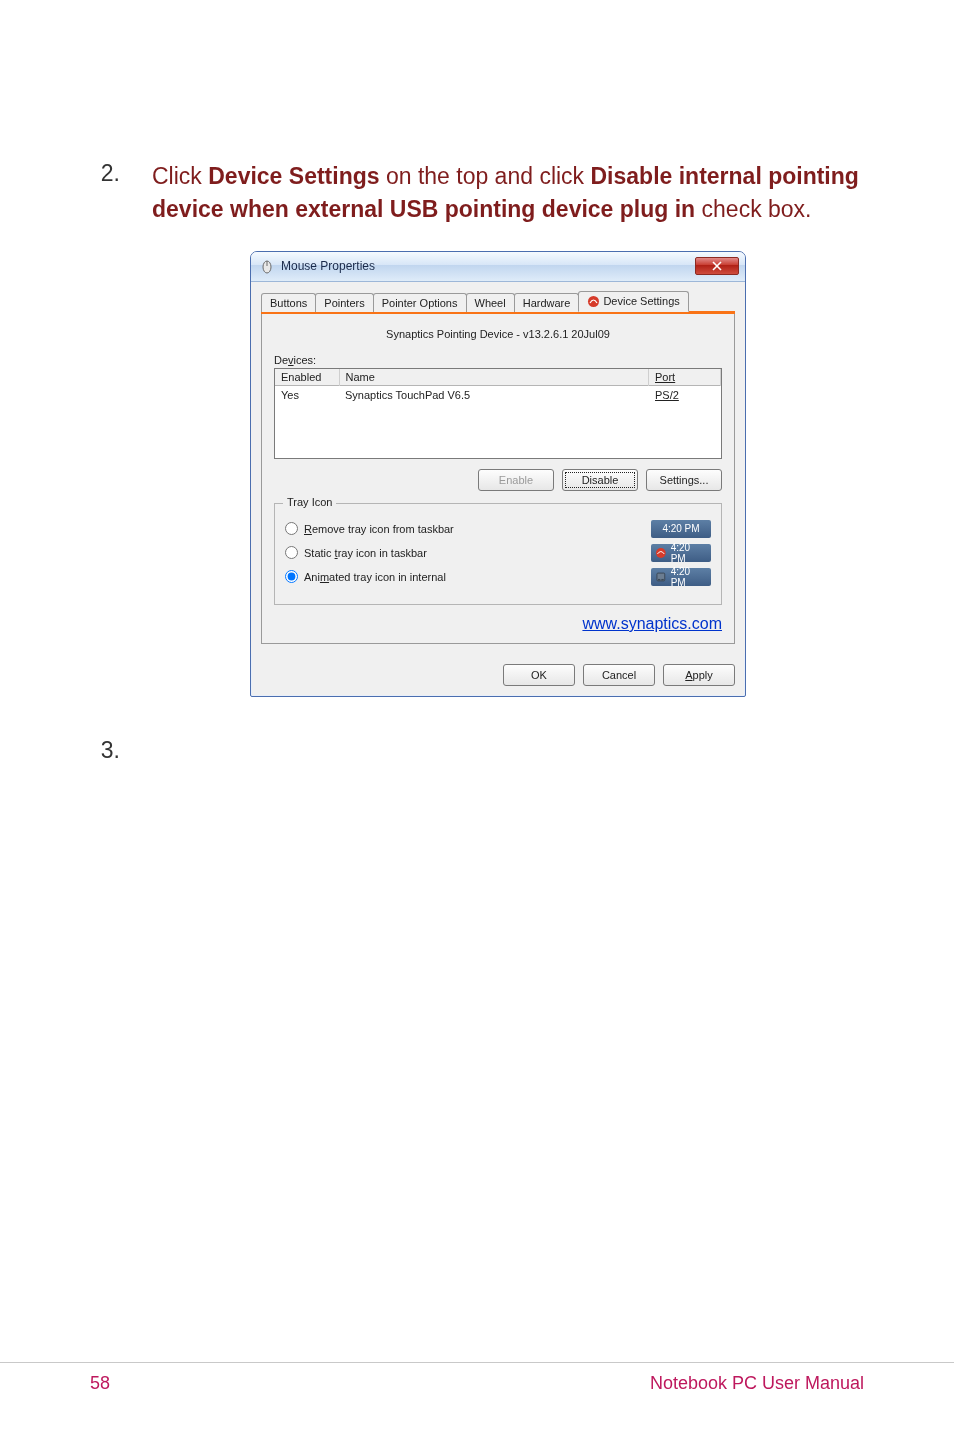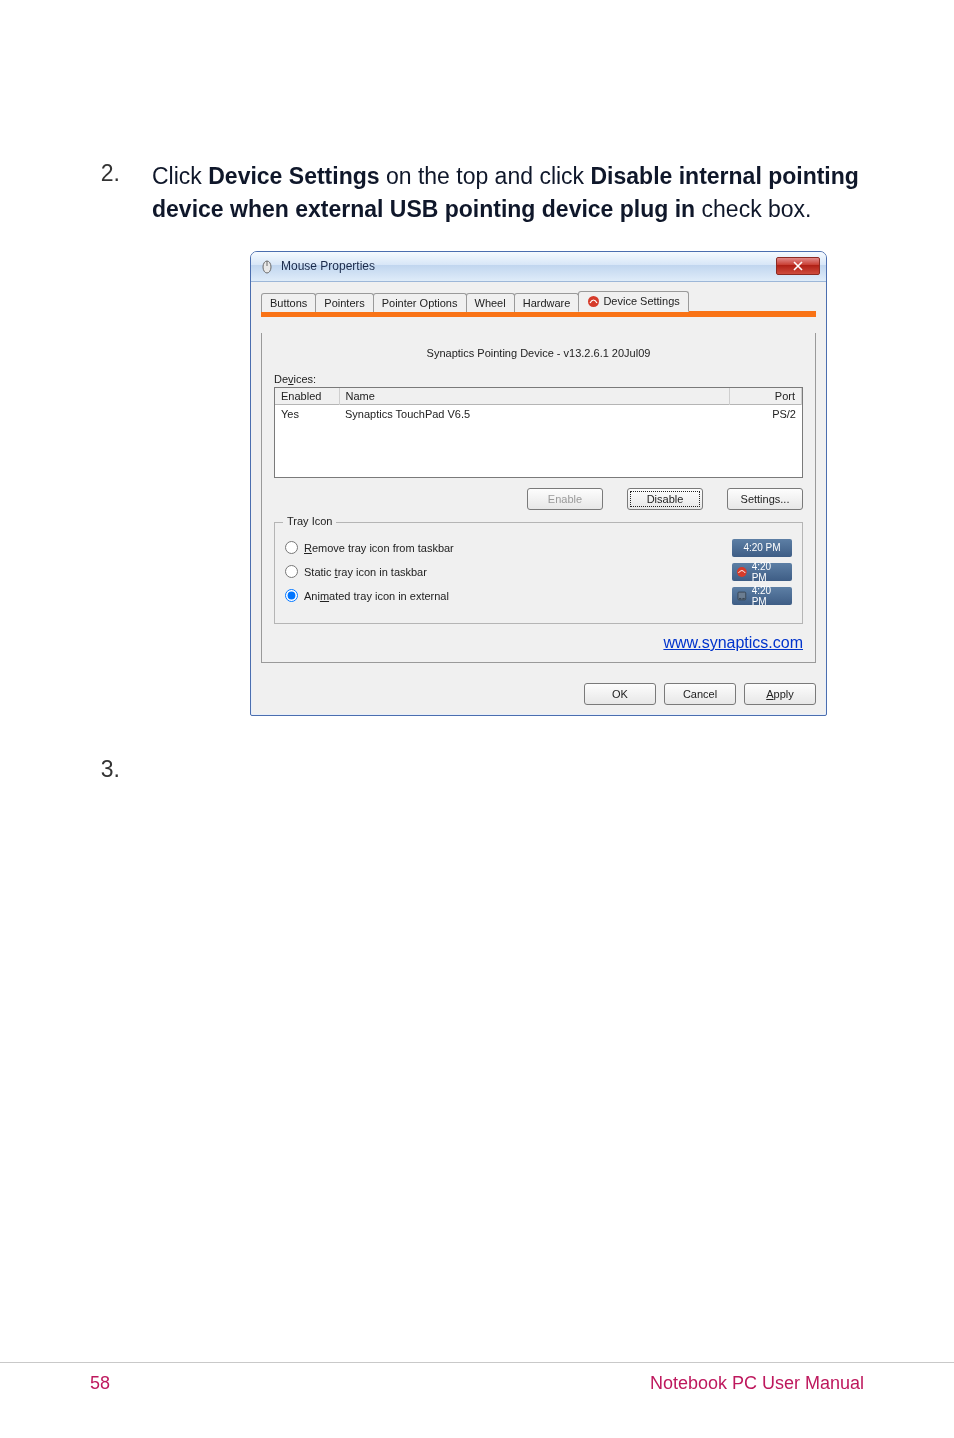--- a/index.html
+++ b/index.html
@@ -1,49 +1,49 @@
 <!DOCTYPE html>
 <html><head>
   <meta charset="utf-8">
   <style>
     * { box-sizing: border-box; margin: 0; padding: 0; }
     body { width: 954px; height: 1438px; background: #fff; font-family: "Segoe UI", Arial, sans-serif; color: #222; position: relative; }
     .content { padding: 160px 90px 0 90px; }
     .step { display: flex; gap: 32px; margin-bottom: 24px; }
     .step-num { font-size: 23px; width: 30px; text-align: right; flex-shrink: 0; color: #333; }
-    .step-text { font-size: 23px; line-height: 1.45; color: #0f172a; }
+    .step-text { font-size: 23px; line-height: 1.45; color: #7f1d1d; }
     .step-text .bold { font-weight: 700; }
     .dialog-wrap { margin: 20px 0 40px 160px; }
-    .dialog { width: 577px; border: 1px solid #4b6eaf; border-radius: 7px 7px 2px 2px; overflow: hidden; box-shadow: 0 0 0 1px #e8effa inset; background: #f0f0f0; font-family: "Tahoma", "Segoe UI", sans-serif; font-size: 11px; }
+    .dialog { width: 496px; border: 1px solid #4b6eaf; border-radius: 7px 7px 2px 2px; overflow: hidden; box-shadow: 0 0 0 1px #e8effa inset; background: #f0f0f0; font-family: "Tahoma", "Segoe UI", sans-serif; font-size: 11px; }
     .titlebar { height: 30px; background: linear-gradient(#f5faff, #d7e6f7 45%, #c1d6ef 46%, #dfecf9); display: flex; align-items: center; justify-content: space-between; padding: 0 6px 0 8px; border-bottom: 1px solid #9db7d8; }
     .titlebar-left { display: flex; align-items: center; gap: 6px; }
     .mouse-icon { width: 16px; height: 16px; }
     .title-text { color: #1a2a4a; font-size: 12px; }
     .close-btn { width: 44px; height: 18px; background: linear-gradient(#e28a8a, #c83b2f 45%, #b02016 46%, #cf4c3e); border: 1px solid #8c2a22; border-radius: 2px; color: #fff; display: flex; align-items: center; justify-content: center; font-size: 13px; font-weight: 700; cursor: pointer; }
     .dialog-body { background: #f0f0f0; padding: 8px 10px 10px 10px; }
-    .tabs { display: flex; align-items: flex-end; border-bottom: 6px solid #f97316; margin-bottom: 16px; }
+    .tabs { display: flex; align-items: flex-end; border-bottom: 3px solid #f97316; margin-bottom: 0; }
     .tab { padding: 3px 8px 3px 8px; border: 1px solid #9a9a9a; border-bottom: none; background: #f0f0f0; margin-right: -1px; position: relative; top: 1px; border-radius: 3px 3px 0 0; font-size: 11px; color: #222; cursor: pointer; white-space: nowrap; }
     .tab.active { background: #f0f0f0; z-index: 2; border-bottom: 1px solid #f0f0f0; }
     .tab.active .tab-icon { display: inline-block; }
     .tab-icon { width: 13px; height: 13px; vertical-align: -3px; margin-right: 3px; }
     .panel { border: 1px solid #9a9a9a; border-top: none; padding: 14px 12px 10px 12px; background: #f0f0f0; }
     .driver-label { text-align: center; font-size: 11px; margin-bottom: 14px; color: #222; }
     .devices-label { font-size: 11px; margin-bottom: 2px; }
     .devices-label .u { text-decoration: underline; }
     .device-table { width: 100%; border: 1px solid #7a7a7a; background: #fff; font-size: 11px; border-collapse: collapse; }
     .device-table th, .device-table td { padding: 2px 6px; text-align: left; font-weight: 400; }
     .device-table thead tr { background: #f0f0f0; border-bottom: 1px solid #b5b5b5; }
     .device-table th { border-right: 1px solid #cfcfcf; }
-    .device-table th:last-child, .device-table td:last-child { text-align: right; }
+    .device-table th:last-child, .device-table td:last-child { text-align: left; text-decoration: underline; }
     .device-table tbody tr { height: 18px; }
     .device-table tbody { height: 72px; display: block; }
     .device-table thead, .device-table tbody tr { display: table; width: 100%; table-layout: fixed; }
     .col-enabled { width: 64px; }
     .col-port { width: 72px; }
-    .btn-row { display: flex; justify-content: flex-end; gap: 24px; margin-top: 10px; }
+    .btn-row { display: flex; justify-content: flex-end; gap: 8px; margin-top: 10px; }
     .winbtn { min-width: 76px; height: 22px; border: 1px solid #7a7a7a; background: linear-gradient(#fdfdfd, #e7e7e7); border-radius: 3px; font-size: 11px; padding: 0 10px; cursor: pointer; color: #222; }
     .winbtn.disabled { color: #9a9a9a; cursor: default; }
     .winbtn.focused { outline: 1px dotted #222; outline-offset: -4px; }
     .check-row { margin-top: 12px; display: flex; align-items: center; gap: 6px; position: relative; }
     .callout { position: absolute; left: -8px; top: -8px; width: 52px; height: 32px; border: 2.5px solid #e43; border-radius: 50%; pointer-events: none; }
     .check-row label { font-size: 11px; }
     .check-row label .u { text-decoration: underline; }
     input[type=checkbox] { width: 13px; height: 13px; }
     .fieldset { border: 1px solid #b5b5b5; margin-top: 12px; padding: 10px 10px 12px 10px; position: relative; }
     .fieldset-legend { position: absolute; top: -8px; left: 8px; background: #f0f0f0; padding: 0 4px; font-size: 11px; }
@@ -168,21 +168,21 @@
                     <circle cx="6" cy="6" r="5" fill="#d63b2a"></circle>
                     <path d="M2.5 7 Q6 2 9.5 7" fill="none" stroke="#fff" stroke-width="1"></path>
                   </svg>
                 <span>4:20 PM</span>
               </div>
             </div>
 
             <div class="radio-row">
               <div class="radio-left">
                 <input type="radio" name="tray" checked="" style="">
-                <label><span>Ani</span><span class="u">m</span><span>ated tray icon in external</span></label>
+                <label><span>Ani</span><span class="u">m</span><span>ated tray icon in internal</span></label>
               </div>
               <div class="clock-badge">
                 <svg class="ci" viewBox="0 0 12 12">
                     <rect x="2" y="2" width="8" height="8" rx="1" fill="#6b7d91" stroke="#3a4856"></rect>
                     <rect x="3" y="8" width="2.5" height="1.5" fill="#3a4856"></rect>
                     <rect x="6.5" y="8" width="2.5" height="1.5" fill="#3a4856"></rect>
                   </svg>
                 <span>4:20 PM</span>
               </div>
             </div>

